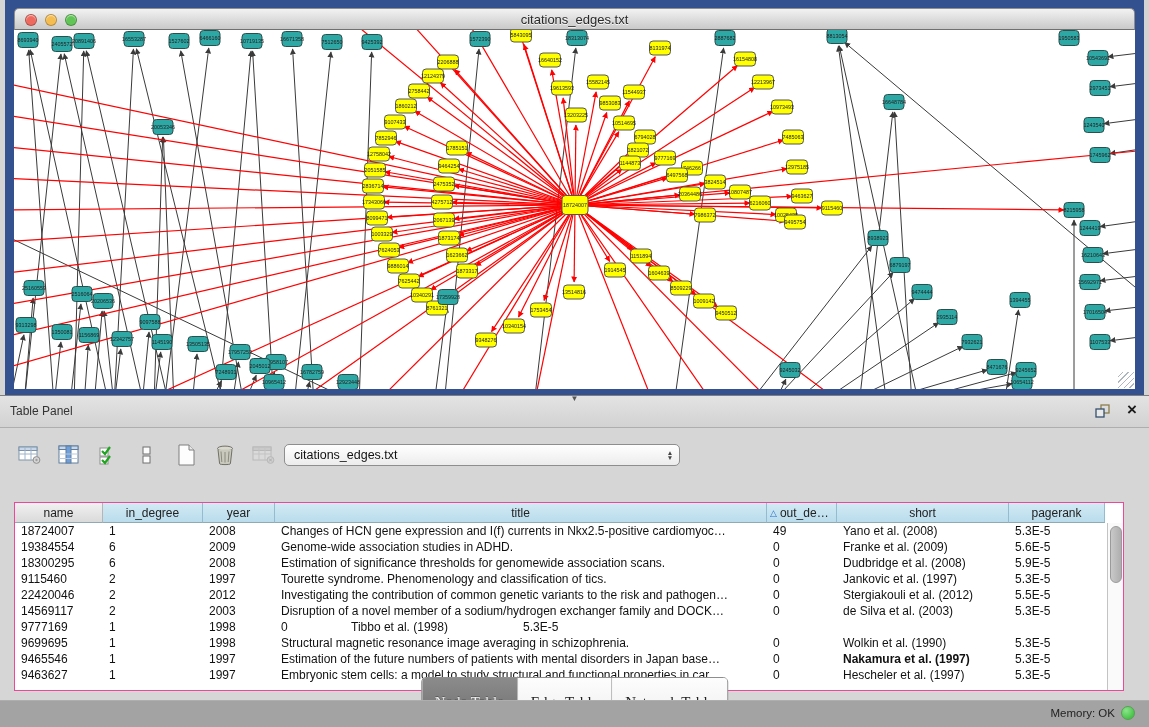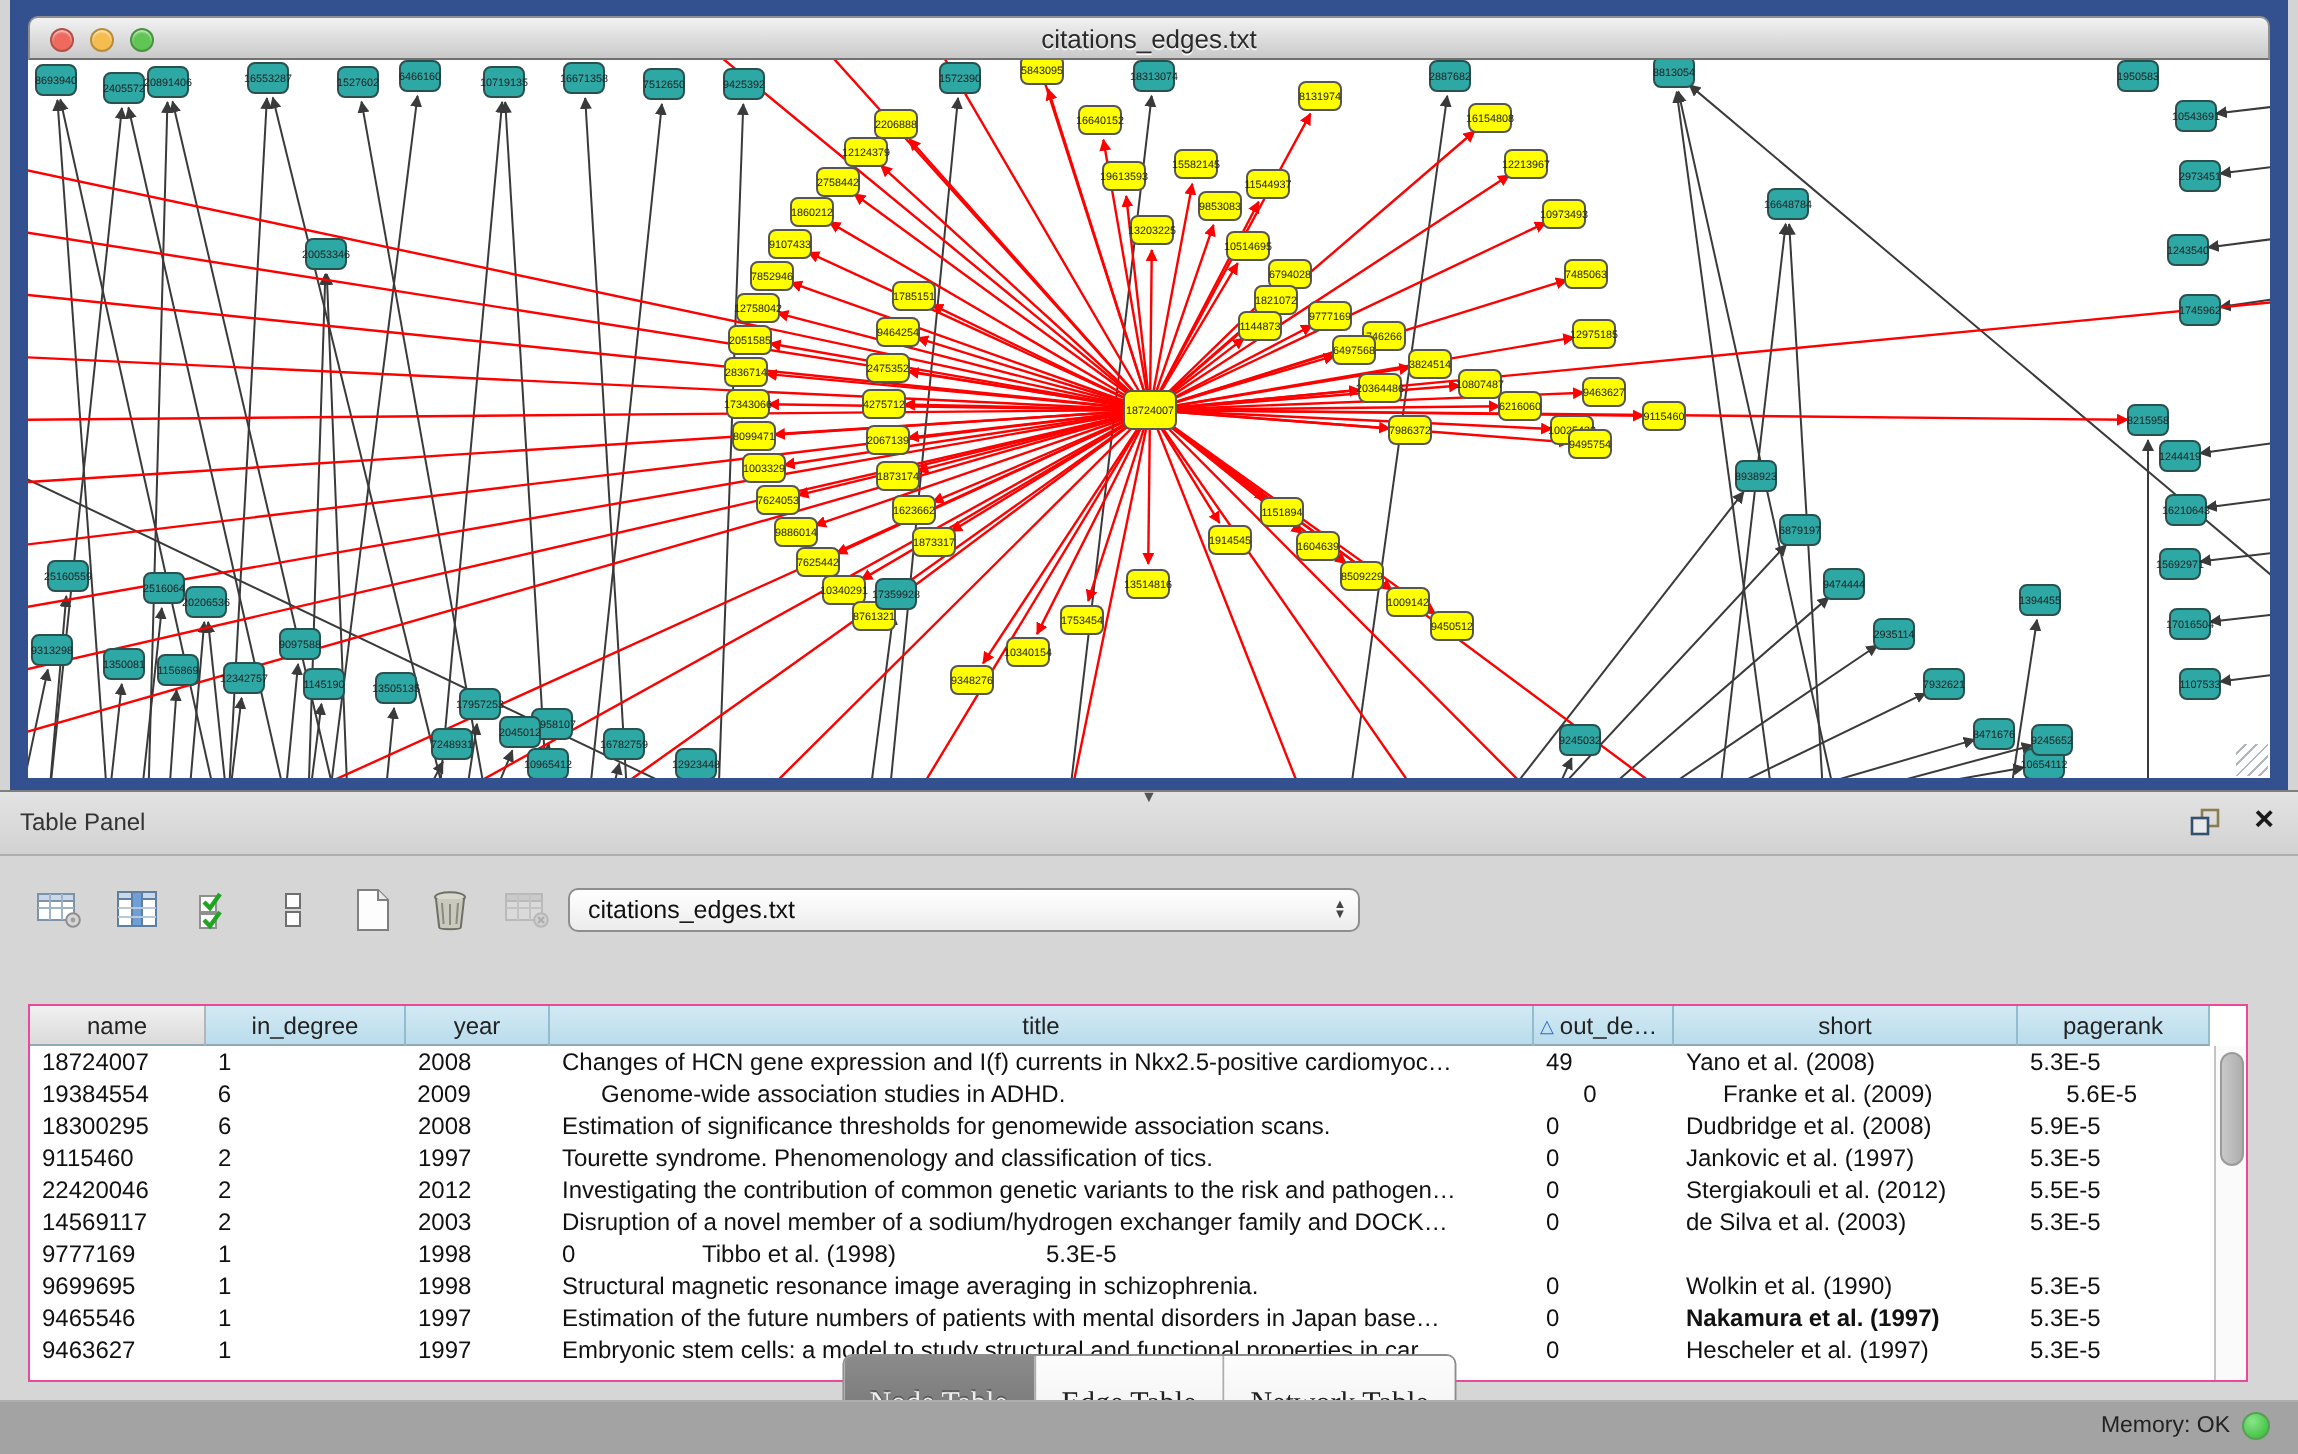--- a/index.html
+++ b/index.html
@@ -854,21 +854,21 @@
           <div class="td" style="width: 72px;">2008</div>
           <div class="td" style="width: 492px;">Changes of HCN gene expression and I(f) currents in Nkx2.5-positive cardiomyoc…</div>
           <div class="td" style="width: 70px;">49</div>
           <div class="td" style="width: 172px;">Yano et al. (2008)</div>
           <div class="td" style="width: 96px;">5.3E-5</div>
         </div>
         <div class="tr">
           <div class="td" style="width: 88px;">19384554</div>
           <div class="td" style="width: 100px;">6</div>
           <div class="td" style="width: 72px;">2009</div>
-          <div class="td" style="width: 492px; margin-left: 20px;">Genome-wide association studies in ADHD.</div>
+          <div class="td" style="width: 492px;">Genome-wide association studies in ADHD.</div>
           <div class="td" style="width: 70px;">0</div>
           <div class="td" style="width: 172px;">Franke et al. (2009)</div>
           <div class="td" style="width: 96px;">5.6E-5</div>
         </div>
         <div class="tr">
           <div class="td" style="width: 88px;">18300295</div>
           <div class="td" style="width: 100px;">6</div>
           <div class="td" style="width: 72px;">2008</div>
           <div class="td" style="width: 492px;">Estimation of significance thresholds for genomewide association scans.</div>
           <div class="td" style="width: 70px;">0</div>

